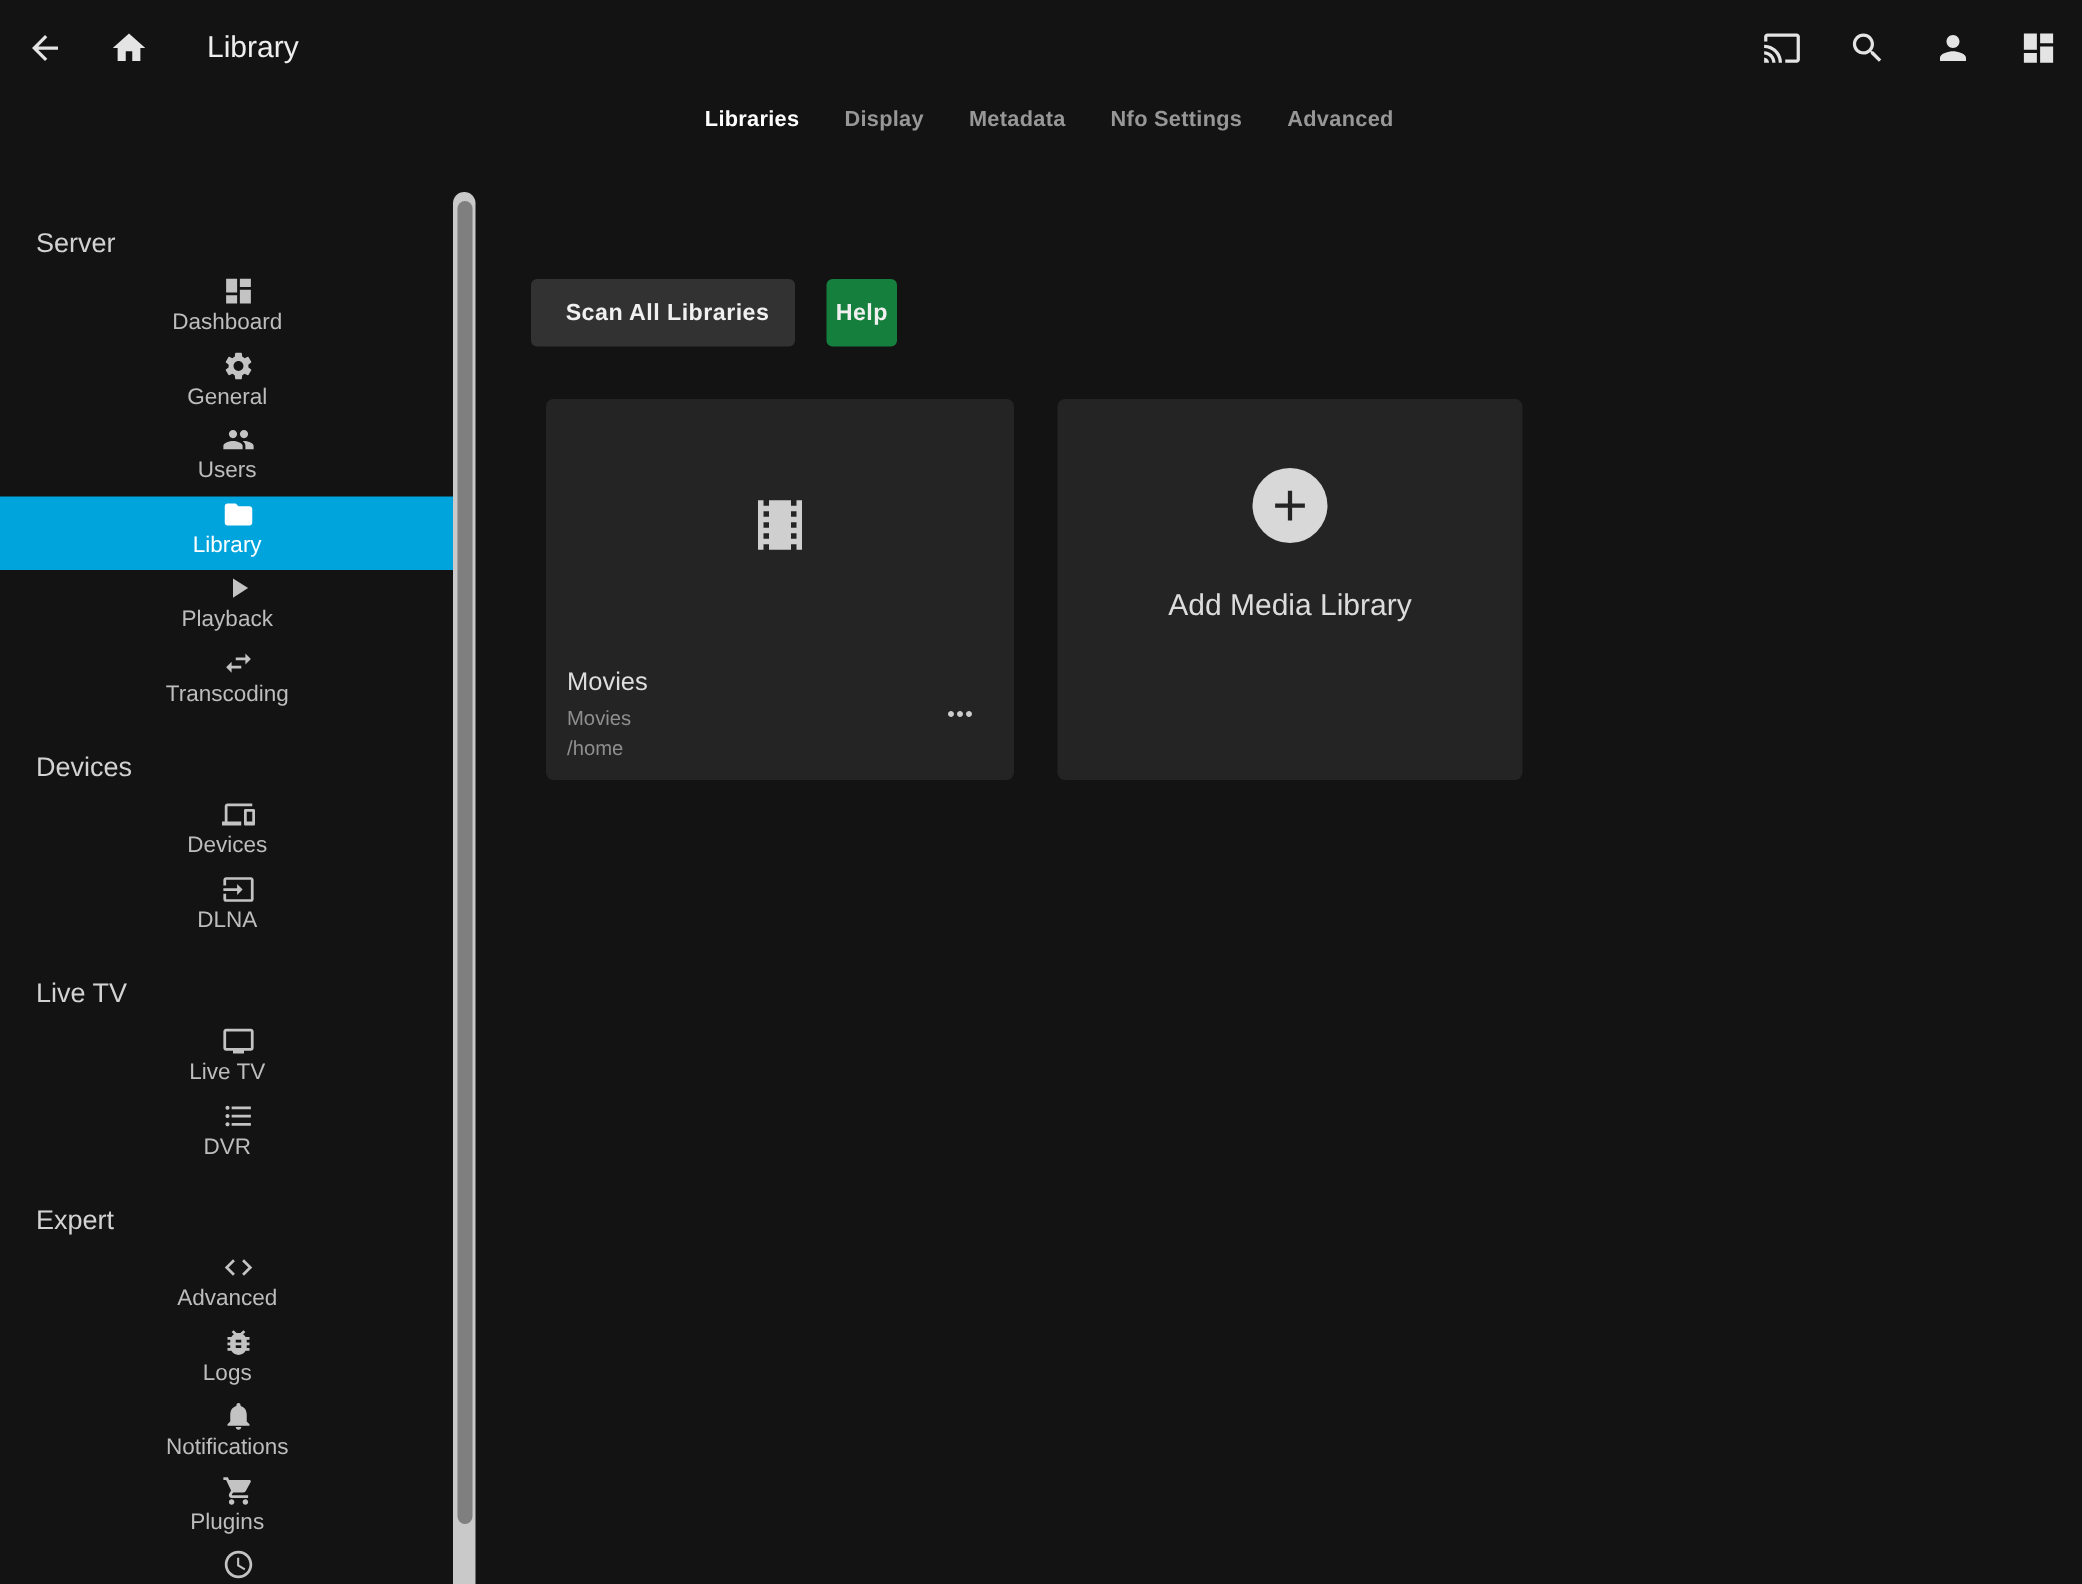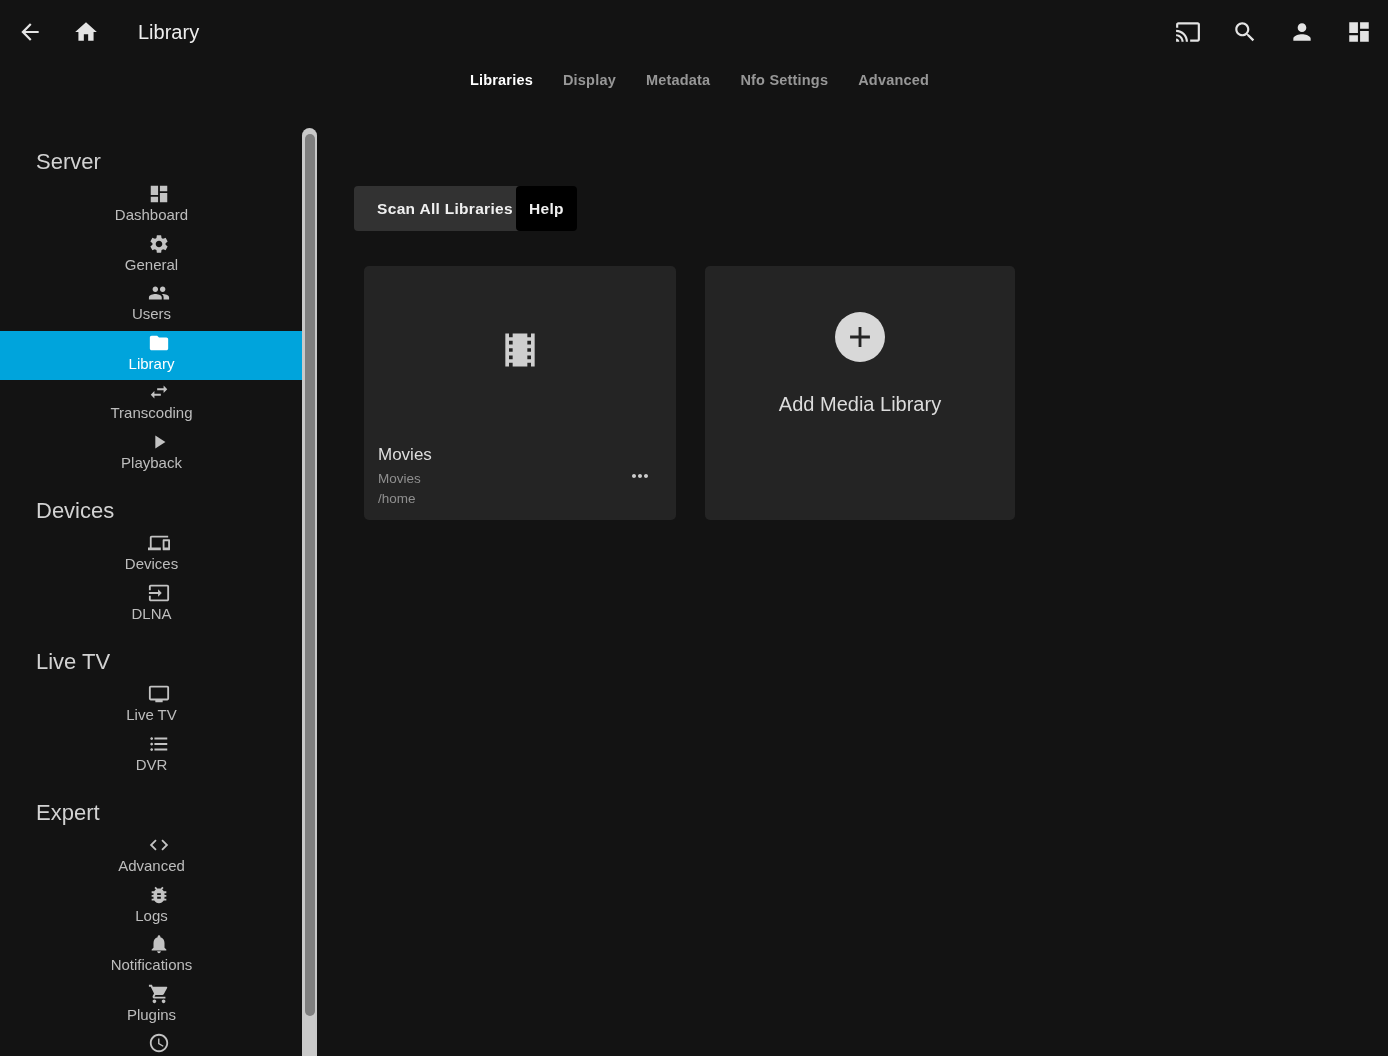--- a/index.html
+++ b/index.html
@@ -44,21 +44,21 @@
   }
   .tab.active{color:#ffffff;margin-left:11px;}
 
   
   .sidebar{
     position:absolute;left:0;top:130px;bottom:0;width:303px;
     overflow:hidden;
   }
   .side-heading{
     margin-top:12px;height:40px;line-height:40px;
-    padding-left:36px;font-size:22px;color:#d2d2d2;
+    padding-left:24px;font-size:18px;color:#d2d2d2;
   }
   .side-item{
     height:49.5px;display:flex;align-items:center;
     color:#bdbdbd;font-size:15px;cursor:pointer;flex-direction:column;
   }
   .side-item .item-icon{
     width:24px;height:24px;margin-left:37px;margin-right:23px;
     display:flex;align-items:center;justify-content:center;color:#c3c3c3;
   }
   .side-item .item-icon svg{width:22px;height:22px;}
@@ -75,21 +75,21 @@
     background:#7f7f7f;border-radius:6px;cursor:pointer;
   }
 
   
   .btn{
     position:absolute;border:none;border-radius:4px;cursor:pointer;
     font-family:inherit;font-weight:700;font-size:15.5px;color:#f0f0f0;
     letter-spacing:.3px;
   }
   .btn-scan{left:354px;top:186px;width:176px;height:45px;background:#323232;padding-left:12px;}
-  .btn-help{left:516px;top:186px;width:61px;height:45px;background:#000000;}
+  .btn-help{left:551px;top:186px;width:47px;height:45px;background:#15803d;}
 
   .card{
     position:absolute;top:266px;height:254px;background:#242424;
     border-radius:5px;box-sizing:border-box;cursor:pointer;
   }
   .card-movies{left:364px;width:312px;}
   .card-add{left:705px;width:310px;}
 
   .card-movies .film-icon{
     position:absolute;left:134px;top:62px;width:44px;height:44px;color:#cfcfcf;
@@ -213,33 +213,33 @@
         <svg viewBox="0 0 24 24">
           <path d="M10 4H4c-1.1 0-1.99.9-1.99 2L2 18c0 1.1.9 2 2 2h16c1.1 0 2-.9 2-2V8c0-1.1-.9-2-2-2h-8l-2-2z"></path>
         </svg>
       </span>
     <span>Library</span>
   </div>
 
   <div class="side-item">
     <span class="item-icon">
         <svg viewBox="0 0 24 24">
+          <path d="M8 5v14l11-7z"></path>
+        </svg>
+      </span>
+    <span>Playback</span>
+  </div>
+
+  <div class="side-item">
+    <span class="item-icon">
+        <svg viewBox="0 0 24 24">
           <path d="M6.99 11L3 15l3.99 4v-3H14v-2H6.99v-3zM21 9l-3.99-4v3H10v2h7.01v3L21 9z"></path>
         </svg>
       </span>
     <span>Transcoding</span>
-  </div>
-
-  <div class="side-item">
-    <span class="item-icon">
-        <svg viewBox="0 0 24 24">
-          <path d="M8 5v14l11-7z"></path>
-        </svg>
-      </span>
-    <span>Playback</span>
   </div>
 
   <div class="side-heading">Devices</div>
 
   <div class="side-item">
     <span class="item-icon">
         <svg viewBox="0 0 24 24">
           <path d="M4 6h18V4H4c-1.1 0-2 .9-2 2v11H0v3h14v-3H4V6zm19 2h-6c-.55 0-1 .45-1 1v10c0 .55.45 1 1 1h6c.55 0 1-.45 1-1V9c0-.55-.45-1-1-1zm-1 9h-4v-7h4v7z"></path>
         </svg>
       </span>

